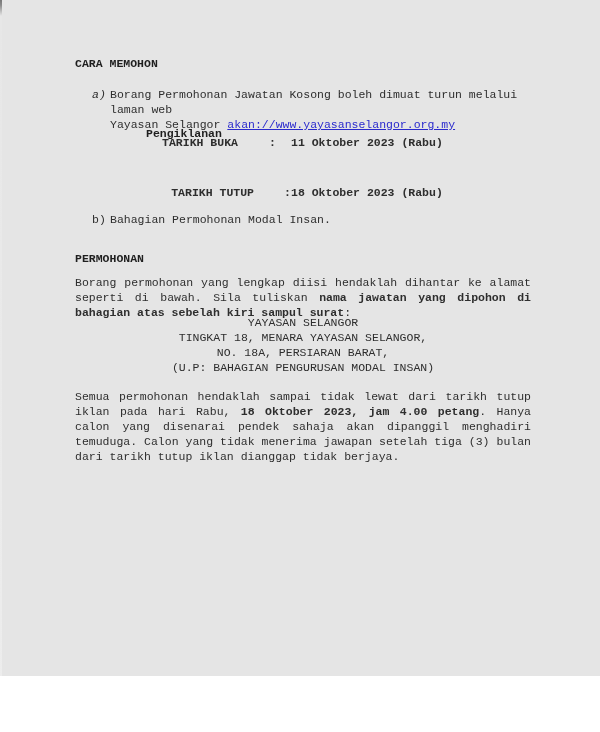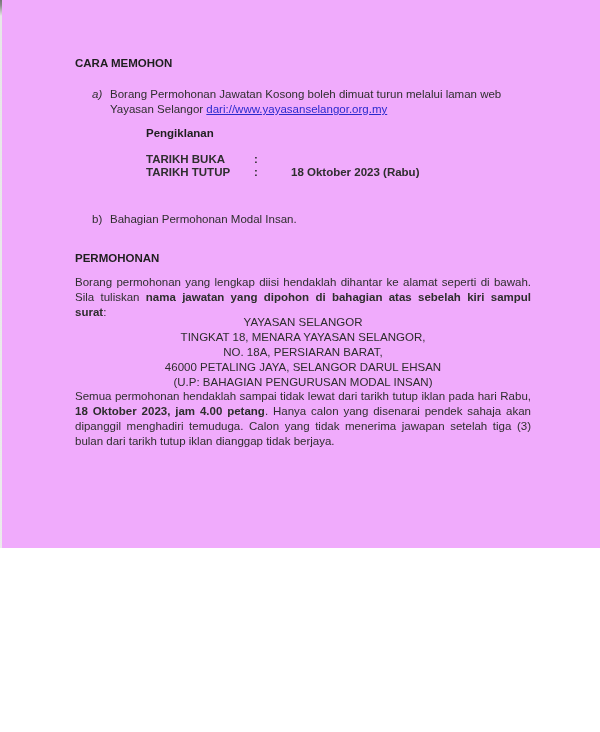--- a/index.html
+++ b/index.html
@@ -3,24 +3,24 @@
 <meta charset="utf-8">
 <style>
   html, body {
     margin: 0;
     padding: 0;
     background: #ffffff;
   }
   .page {
     position: relative;
     width: 600px;
-    height: 548px;
-    background: #f0abfc;
+    height: 676px;
+    background: #e5e5e5;
     overflow: hidden;
-    font-family: Liberation Sans, sans-serif;
+    font-family: Liberation Mono, monospace;
     font-size: 11.5px;
     line-height: 15px;
     color: var(--text, #2e2e2e);
   }
   .left-edge {
     position: absolute;
     left: 0; top: 0;
     width: 2px; height: 732px;
     background: linear-gradient(
       to bottom,
@@ -56,47 +56,47 @@
 <body>
 
 <div class="page">
   <div class="left-edge"></div>
 
   <div class="abs h" style="left:75px; top:56px;">CARA MEMOHON</div>
 
   <div class="abs item" style="left:110px; top:87px;">
     <span class="marker i">a)</span>
     <span class="line">Borang Permohonan Jawatan Kosong  boleh dimuat turun melalui laman web</span>
-    <span class="line"><span>Yayasan Selangor </span><a class="link" href="#">dari://www.yayasanselangor.org.my</a></span>
+    <span class="line"><span>Yayasan Selangor </span><a class="link" href="#">akan://www.yayasanselangor.org.my</a></span>
   </div>
 
   <div class="abs h" style="left:146px; top:126px;text-align:center;">Pengiklanan</div>
 
-  <div class="abs tarikh" style="left:146px; top:152px;">
+  <div class="abs tarikh" style="left:146px; top:135px;text-align:center;">
     <span class="t-label">TARIKH BUKA</span>
     <span class="t-colon">:</span>
+    <span class="t-value">11 Oktober 2023 (Rabu)</span>
   </div>
 
-  <div class="abs tarikh" style="left:146px; top:165px;">
+  <div class="abs tarikh" style="left:146px; top:185px;text-align:right;">
     <span class="t-label">TARIKH TUTUP</span>
     <span class="t-colon">:</span>
     <span class="t-value">18 Oktober 2023 (Rabu)</span>
   </div>
 
   <div class="abs item" style="left:110px; top:212px;">
     <span class="marker">b)</span>
     <span class="line">Bahagian Permohonan Modal Insan.</span>
   </div>
 
   <div class="abs h" style="left:75px; top:251px;">PERMOHONAN</div>
 
   <div class="abs para" style="left:75px; top:275px;"><span>Borang permohonan yang lengkap diisi hendaklah dihantar ke alamat seperti di bawah. Sila tuliskan </span><span class="b">nama jawatan yang dipohon di bahagian atas sebelah kiri sampul surat</span><span>:</span></div>
 
   <div class="abs address" style="left:75px; top:315px;">
     <span class="line">YAYASAN SELANGOR</span>
     <span class="line">TINGKAT 18, MENARA YAYASAN SELANGOR,</span>
     <span class="line">NO. 18A, PERSIARAN BARAT,</span>
-    <span class="line">46000 PETALING JAYA, SELANGOR DARUL EHSAN</span>
     <span class="line">(U.P: BAHAGIAN PENGURUSAN MODAL INSAN)</span>
   </div>
 
   <div class="abs para" style="left:75px; top:389px;"><span>Semua permohonan hendaklah sampai tidak lewat dari tarikh tutup iklan pada hari Rabu, </span><span class="b">18 Oktober 2023, jam 4.00 petang</span><span>. Hanya calon yang disenarai pendek sahaja akan dipanggil menghadiri temuduga. Calon yang tidak menerima jawapan setelah tiga (3) bulan dari tarikh tutup iklan dianggap tidak berjaya.</span></div>
 </div>
 
 </body></html>

